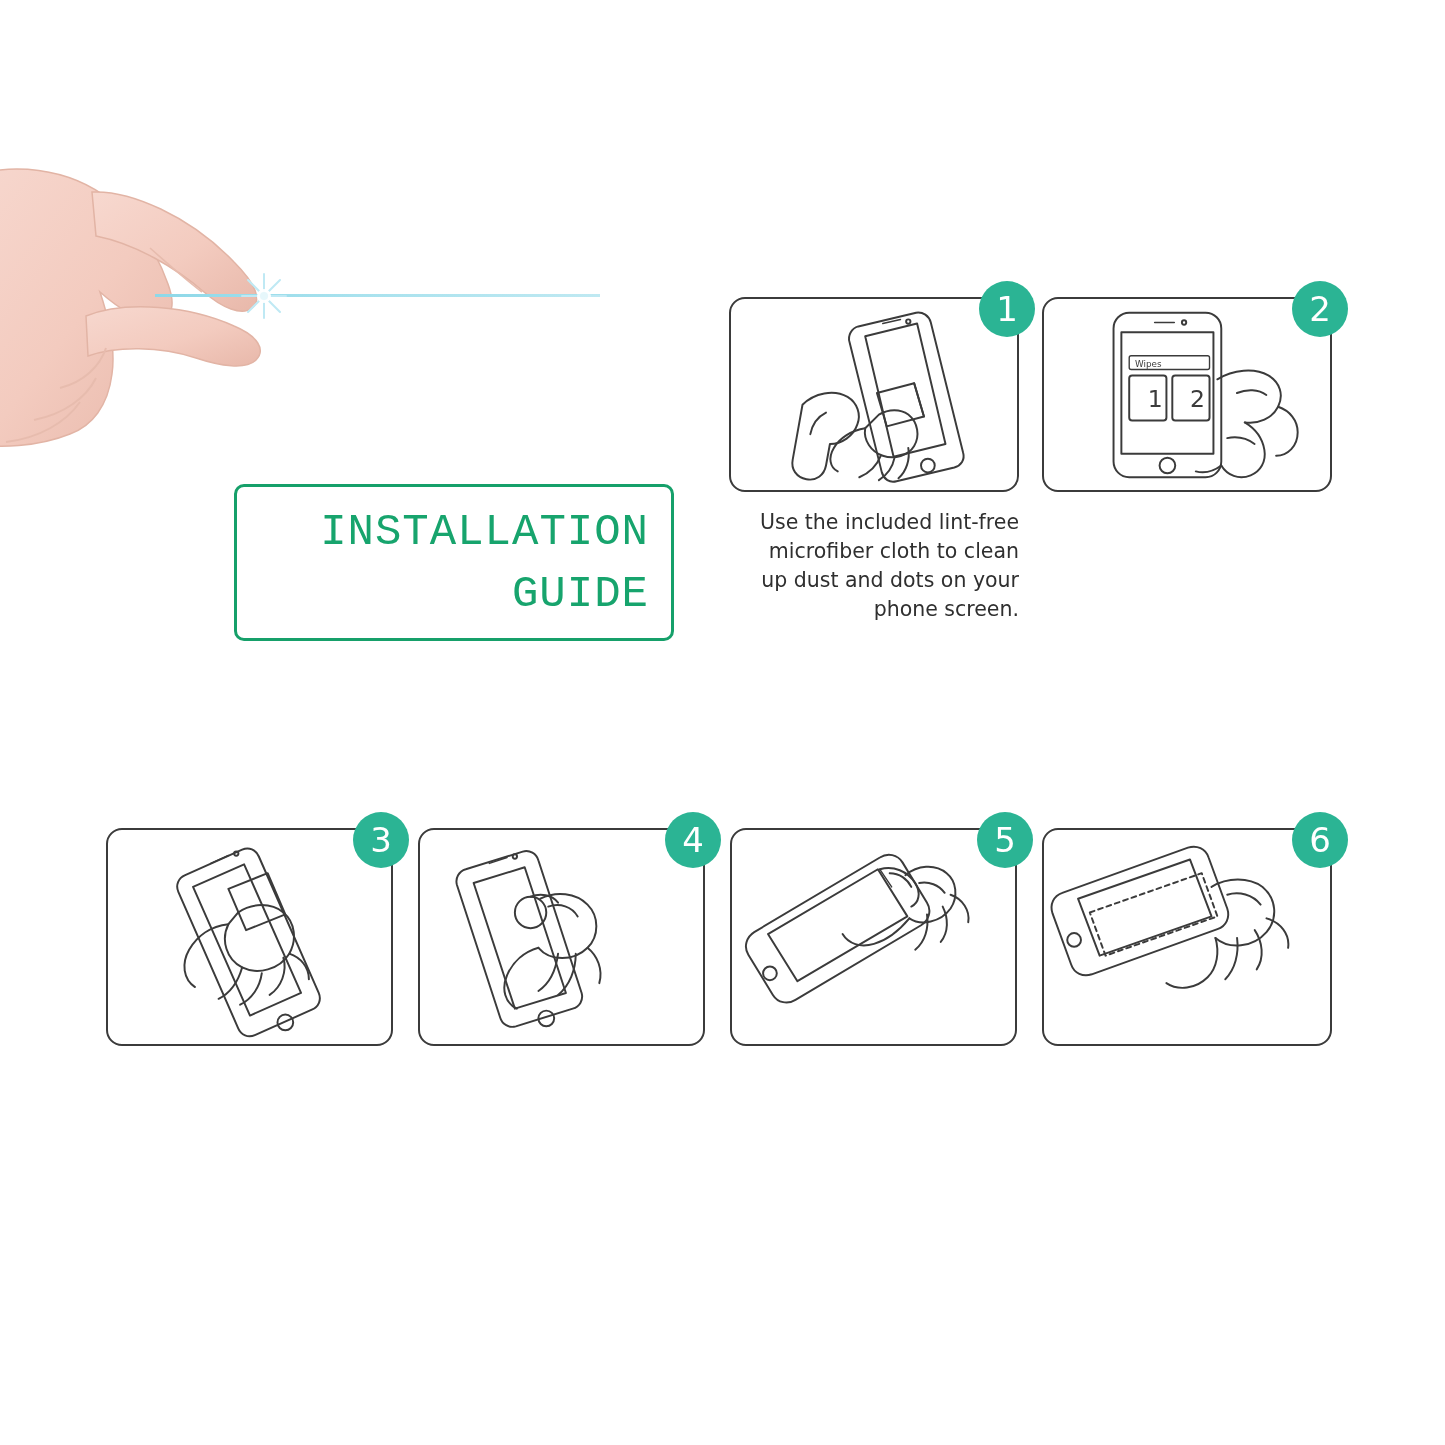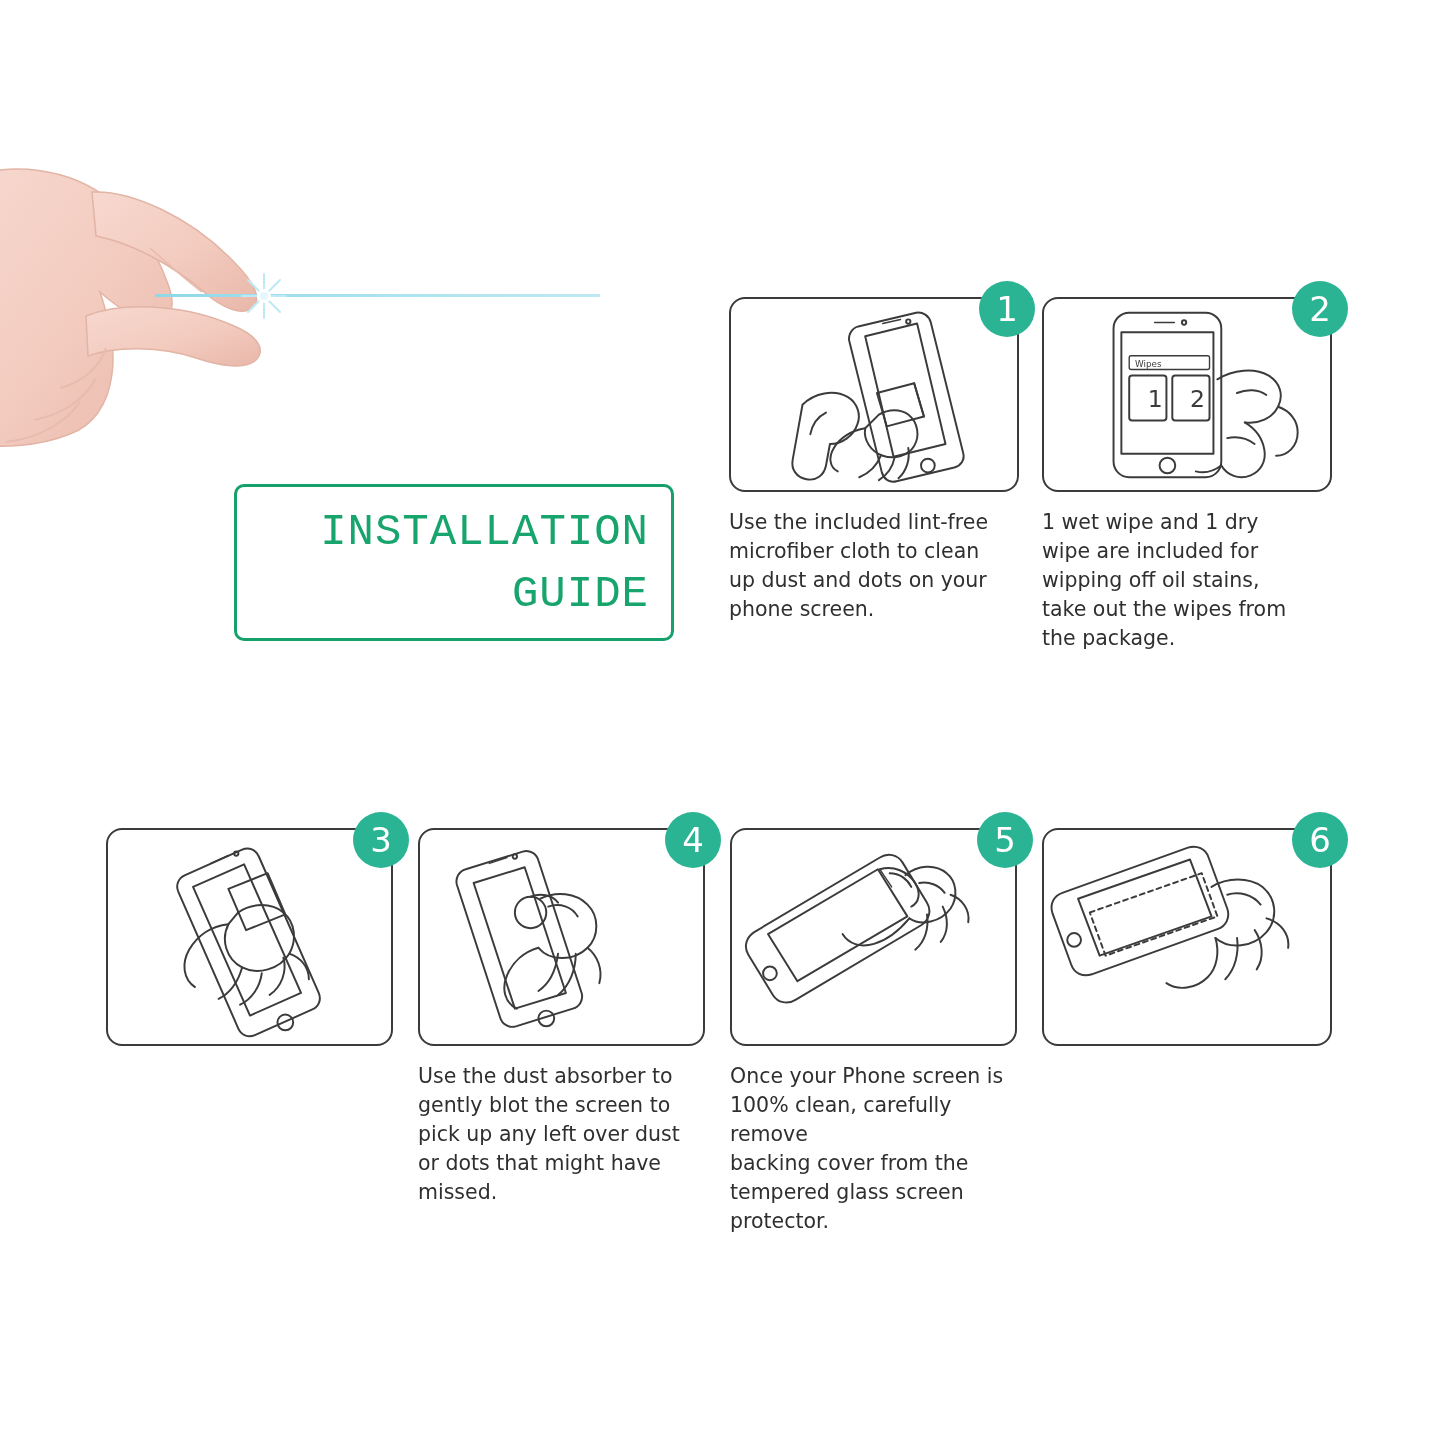--- a/index.html
+++ b/index.html
@@ -88,20 +88,21 @@
     text-align: center;
     font-family: "DejaVu Sans", sans-serif;
   }
   .caption {
     margin-top: 16px;
     color: #2f2f2f;
     font-size: 20.5px;
     line-height: 29px;
     font-family: "DejaVu Sans", sans-serif;
     white-space: pre-line;
+    text-align: right;
   }
 
   
   #step-1 { left: 729px; top: 297px; width: 290px; }
   #step-1 .card { width: 290px; height: 195px; }
   #step-2 { left: 1042px; top: 297px; width: 290px; }
   #step-2 .card { width: 290px; height: 195px; }
 
   
   #step-3 { left: 106px;  top: 828px; width: 287px; }
@@ -230,25 +231,20 @@
         <path d="M 196 96 C 206 92, 218 92, 226 98"></path>
         <path d="M 186 142 C 196 140, 206 142, 214 148"></path>
         <path d="M 180 170 C 172 176, 162 178, 154 176"></path>
       </g>
       <text x="105" y="110" font-family="DejaVu Sans, sans-serif" font-size="24" fill="#3b3b3b">1</text>
       <text x="148" y="110" font-family="DejaVu Sans, sans-serif" font-size="24" fill="#3b3b3b">2</text>
       <text x="92" y="69" font-family="DejaVu Sans, sans-serif" font-size="9" fill="#3b3b3b">Wipes</text>
     </svg>
     <div class="badge">2</div>
   </div>
-  <div class="caption">1 wet wipe and 1 dry
-wipe are included for
-wipping off oil stains,
-take out the wipes from
-the package.</div>
 </div>
 
 <div class="step" id="step-3">
   <div class="card">
     <svg class="art" viewBox="0 0 287 218" xmlns="http://www.w3.org/2000/svg" aria-hidden="true">
       <g fill="none" stroke="#3b3b3b" stroke-width="2" stroke-linecap="round" stroke-linejoin="round">
 
         <path d="M 78 46 L 136 20 C 143 17, 150 20, 153 27 L 214 166 C 217 173, 214 180, 207 183
                  L 149 209 C 142 212, 135 209, 132 202 L 71 63 C 68 56, 71 49, 78 46 Z"></path>
         <path d="M 86 58 L 138 35 L 196 166 L 144 189 Z"></path>
@@ -290,25 +286,20 @@
                  C 156 134, 132 134, 120 120"></path>
         <path d="M 120 120 C 106 124, 94 134, 88 148 C 82 162, 86 176, 98 182"></path>
         <path d="M 140 126 C 138 142, 132 156, 120 164"></path>
         <path d="M 158 126 C 158 142, 152 158, 140 168"></path>
         <path d="M 170 120 C 180 128, 186 142, 182 156"></path>
         <path d="M 130 78 C 142 74, 154 78, 160 88"></path>
       </g>
     </svg>
     <div class="badge">4</div>
   </div>
-  <div class="caption">Use the dust absorber to
-gently blot the screen to
-pick up any left over dust
-or dots that might have
-missed.</div>
 </div>
 
 <div class="step" id="step-5">
   <div class="card">
     <svg class="art" viewBox="0 0 287 218" xmlns="http://www.w3.org/2000/svg" aria-hidden="true">
       <g fill="none" stroke="#3b3b3b" stroke-width="2" stroke-linecap="round" stroke-linejoin="round">
 
         <path d="M 22 104 L 150 28 C 158 23, 168 25, 173 33 L 198 74 C 203 82, 200 92, 192 97
                  L 64 173 C 56 178, 46 176, 41 168 L 16 127 C 11 119, 14 109, 22 104 Z"></path>
         <path d="M 36 106 L 148 40 L 178 88 L 66 154 Z"></path>
@@ -322,25 +313,20 @@
                  C 212 94, 192 98, 180 90"></path>
         <path d="M 180 90 C 170 102, 158 112, 144 116 C 130 120, 118 116, 112 106"></path>
         <path d="M 198 86 C 200 100, 196 114, 186 122"></path>
         <path d="M 214 78 C 220 90, 220 104, 212 114"></path>
         <path d="M 222 66 C 234 70, 242 82, 240 94"></path>
         <path d="M 190 54 C 200 52, 210 56, 216 64"></path>
       </g>
     </svg>
     <div class="badge">5</div>
   </div>
-  <div class="caption">Once your Phone screen is
-100% clean, carefully remove
-backing cover from the
-tempered glass screen
-protector.</div>
 </div>
 
 <div class="step" id="step-6">
   <div class="card">
     <svg class="art" viewBox="0 0 290 218" xmlns="http://www.w3.org/2000/svg" aria-hidden="true">
       <g fill="none" stroke="#3b3b3b" stroke-width="2" stroke-linecap="round" stroke-linejoin="round">
 
         <path d="M 18 64 L 146 18 C 155 15, 164 19, 167 28 L 186 80 C 189 89, 185 98, 176 101
                  L 48 147 C 39 150, 30 146, 27 137 L 8 85 C 5 76, 9 67, 18 64 Z"></path>
         <path d="M 34 70 L 148 30 L 170 88 L 56 128 Z"></path>

